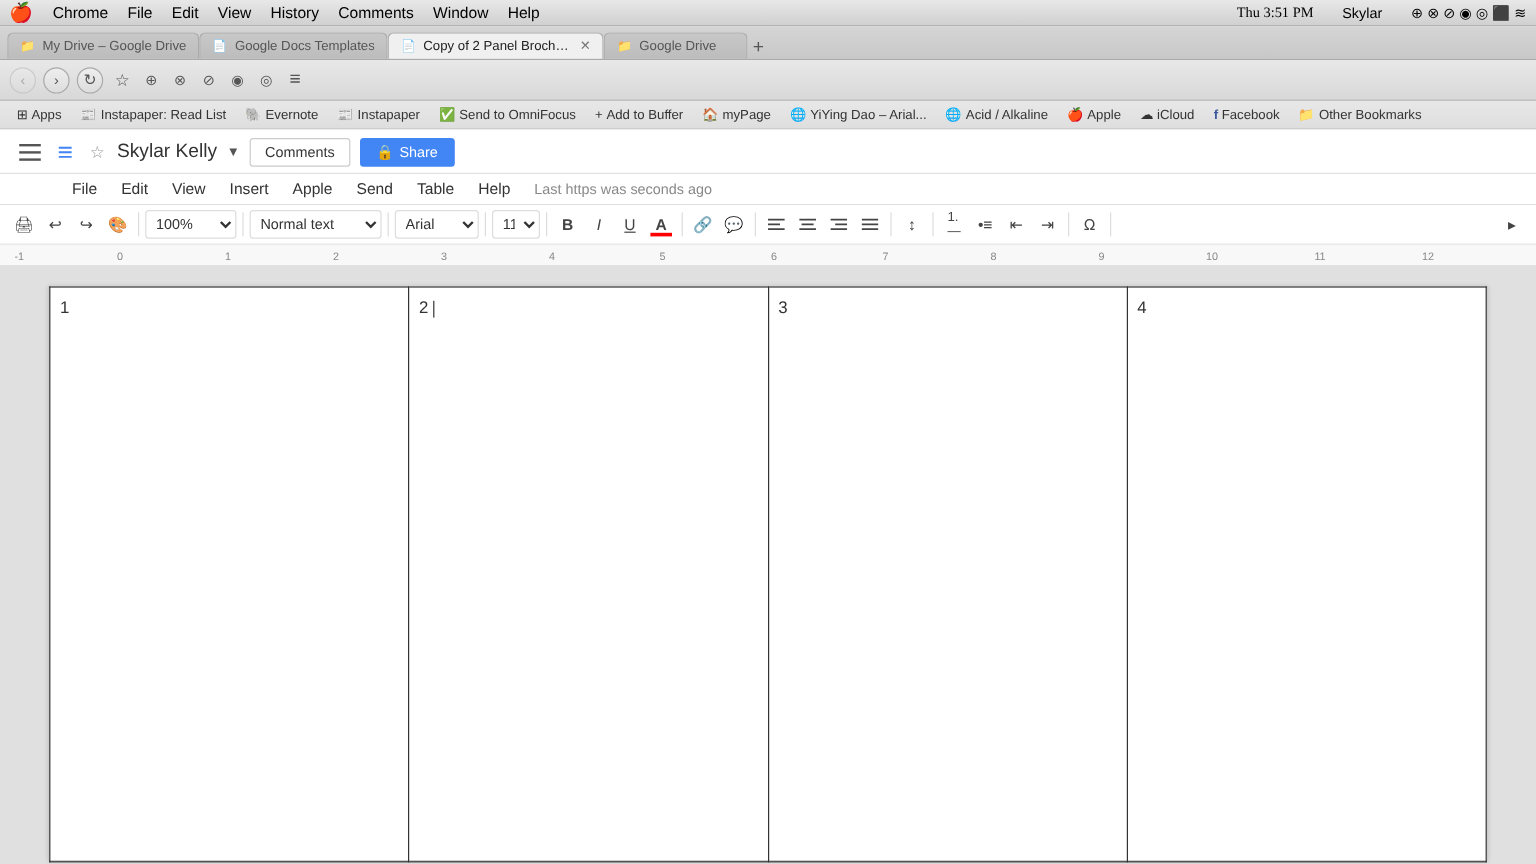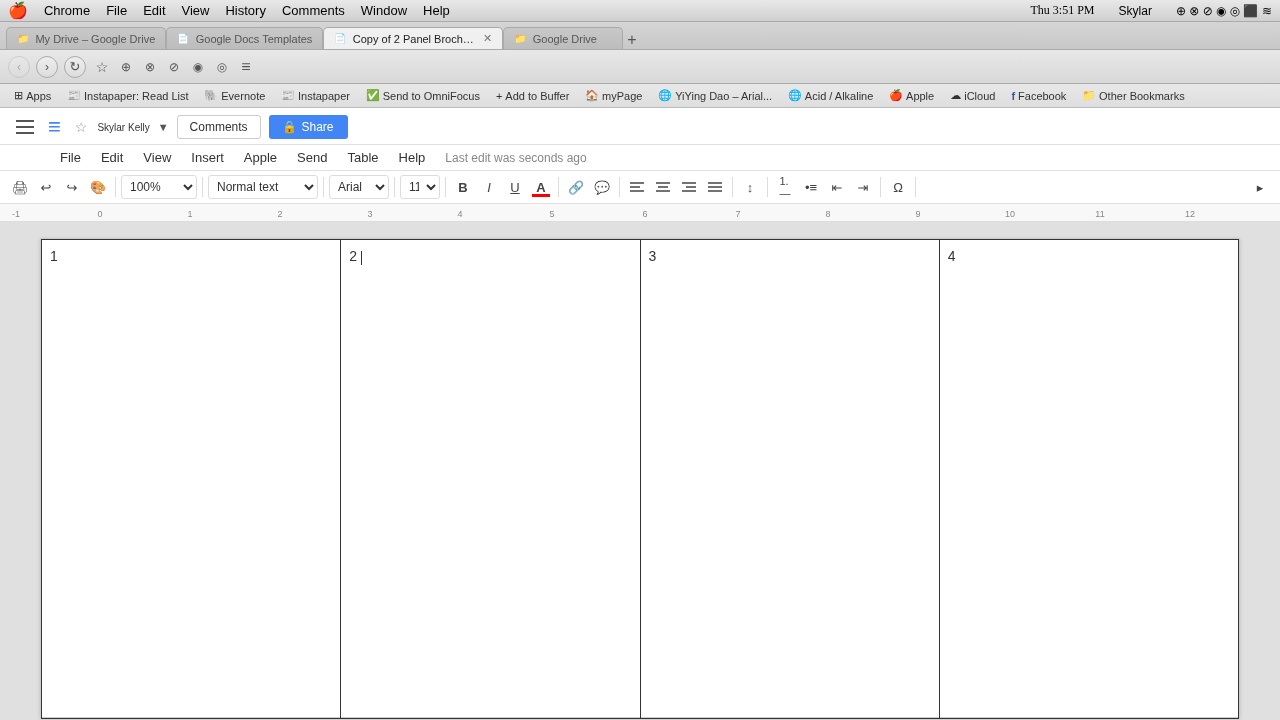--- a/index.html
+++ b/index.html
@@ -159,21 +159,21 @@
     .docs-share-btn {
       background: #4285f4;
       color: white;
       border: none;
       border-radius: 3px;
       padding: 5px 14px;
       font-size: 12px;
       cursor: pointer;
       display: flex; align-items: center; gap: 4px;
     }
-    .user-info { font-size: 10px; color: #333; cursor: pointer; text-align: right; }
+    .user-info { font-size: 16px; color: #333; cursor: pointer; text-align: right; }
 
     
     .docs-menubar {
       background: white;
       padding: 2px 52px;
       display: flex;
       align-items: center;
       gap: 4px;
       border-bottom: 1px solid #e0e0e0;
     }
@@ -426,38 +426,38 @@
 
     <div class="docs-menubar">
       <span class="docs-menu-item">File</span>
       <span class="docs-menu-item">Edit</span>
       <span class="docs-menu-item">View</span>
       <span class="docs-menu-item">Insert</span>
       <span class="docs-menu-item">Apple</span>
       <span class="docs-menu-item">Send</span>
       <span class="docs-menu-item">Table</span>
       <span class="docs-menu-item">Help</span>
-      <span class="docs-last-edit">Last edit was seconds ago</span>
+      <span class="docs-last-edit">Last https was seconds ago</span>
     </div>
 
     <div class="docs-toolbar">
       <div class="toolbar-btn" title="Print">🖨</div>
       <div class="toolbar-btn" title="Undo">↩</div>
       <div class="toolbar-btn" title="Redo">↪</div>
       <div class="toolbar-btn" title="Paint format">🎨</div>
       <div class="toolbar-divider"></div>
       <select class="toolbar-select" style="width:76px;">
         <option>100%</option>
       </select>
       <div class="toolbar-divider"></div>
       <select class="toolbar-select" style="width:110px;">
         <option>Normal text</option>
       </select>
       <div class="toolbar-divider"></div>
-      <select class="toolbar-select" style="width:60px;">
+      <select class="toolbar-select" style="width:70px;">
         <option>Arial</option>
       </select>
       <div class="toolbar-divider"></div>
       <select class="toolbar-select toolbar-font-size">
         <option>11</option>
       </select>
       <div class="toolbar-divider"></div>
       <div class="toolbar-btn toolbar-bold">B</div>
       <div class="toolbar-btn toolbar-italic">I</div>
       <div class="toolbar-btn toolbar-underline">U</div>

